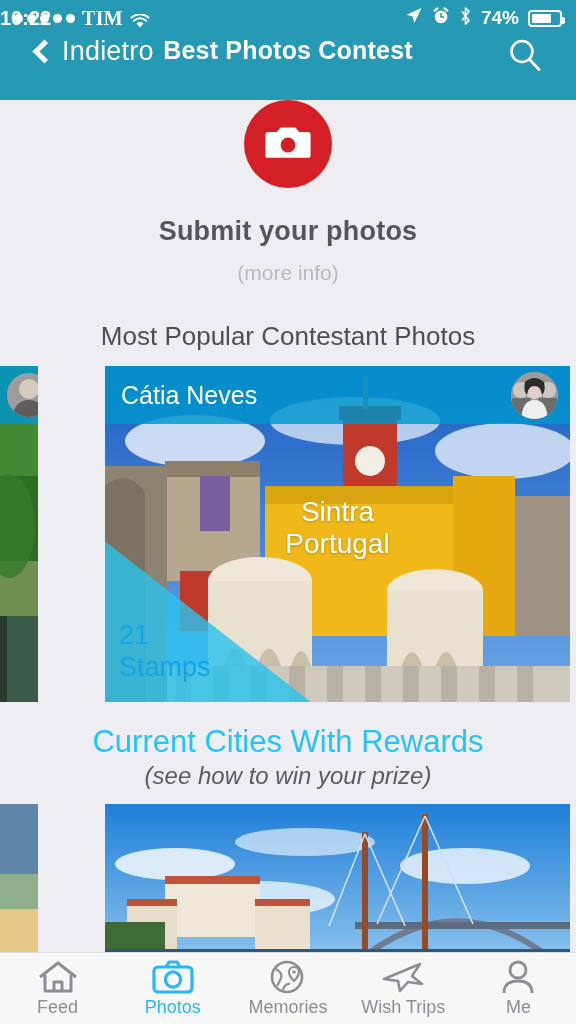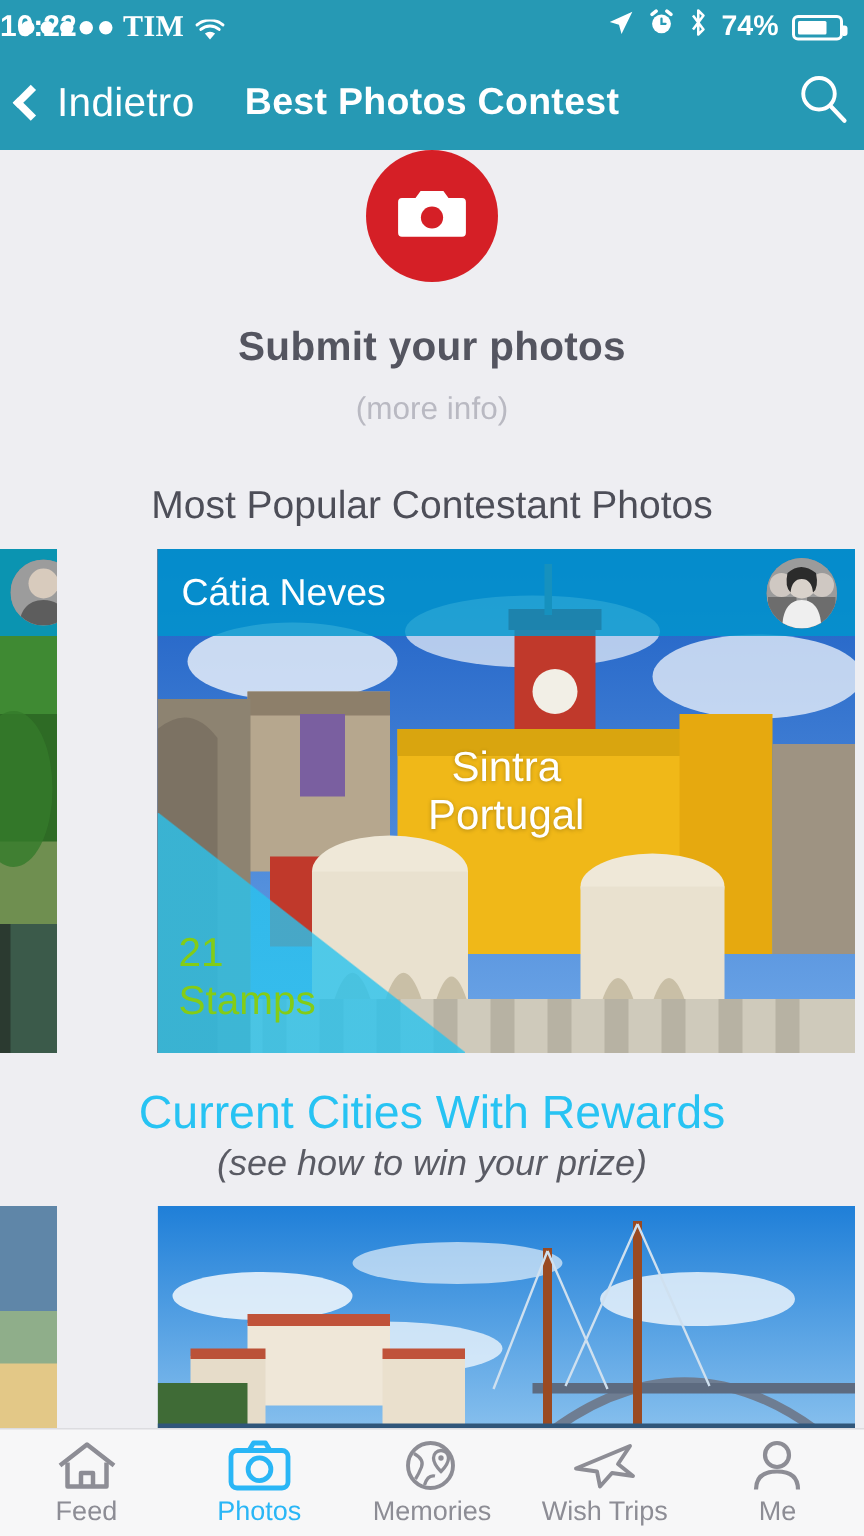--- a/index.html
+++ b/index.html
@@ -34,22 +34,22 @@
     position:relative; display:flex; align-items:center; padding:2px;
   }
   .battery::after {
     content:""; position:absolute; right:-5px; top:5px;
     width:3px; height:7px; background:#fff; border-radius:0 2px 2px 0;
   }
   .batt-fill { height:100%; background:#fff; border-radius:1px; }
 
   
   .navbar {
-    height:64px; background:#2699b4; display:flex; align-items:center;
-    padding:0 8px; position:relative; color:#fff;
+    height:64px; background:#2699b4; display:flex; align-items:flex-start;
+    padding:0 32px; position:relative; color:#fff;
   }
   .back { display:flex; align-items:center; gap:9px; cursor:pointer; }
   .chevron-left { width:17px; height:17px; border-left:5px solid #fff; border-bottom:5px solid #fff;
     transform:rotate(45deg); margin-left:4px; }
   .back-label { font-size:27px; font-weight:300; letter-spacing:.2px; }
   .nav-title {
     position:absolute; left:0; right:0; text-align:center;
     font-size:25px; font-weight:bold; pointer-events:none; letter-spacing:.2px;
   }
   .search-btn { margin-left:auto; z-index:2; cursor:pointer; display:flex; }
@@ -98,21 +98,21 @@
   .card-place {
     position:absolute; left:0; right:0; top:48%; transform:translateY(-50%);
     text-align:center; color:#fff; font-size:28px; font-weight:300;
     line-height:1.12; z-index:3; text-shadow:0 1px 3px rgba(0,0,0,.25);
   }
   .stamp-tri {
     position:absolute; left:0; bottom:0; width:205px; height:160px; z-index:3;
     background:linear-gradient(to bottom left, rgba(255,255,255,0) 49.6%, rgba(41,195,238,.80) 50%);
   }
   .stamp-text {
-    position:absolute; left:14px; bottom:18px; z-index:5; color:#84cc16;
+    position:absolute; left:14px; bottom:18px; z-index:5; color:#0ea5e9;
     font-size:27px; font-weight:300; line-height:1.18;
   }
 
   
   .city-row { display:flex; gap:10px; align-items:flex-start; margin-top:6px; }
   .city-card { height:160px; flex:0 0 auto; overflow:hidden; position:relative; }
   .city-card.main { width:465px; margin-left:57px; }
   .city-card.side { width:47px; }
   .city-card.side.left { margin-left:-9px; }
 

